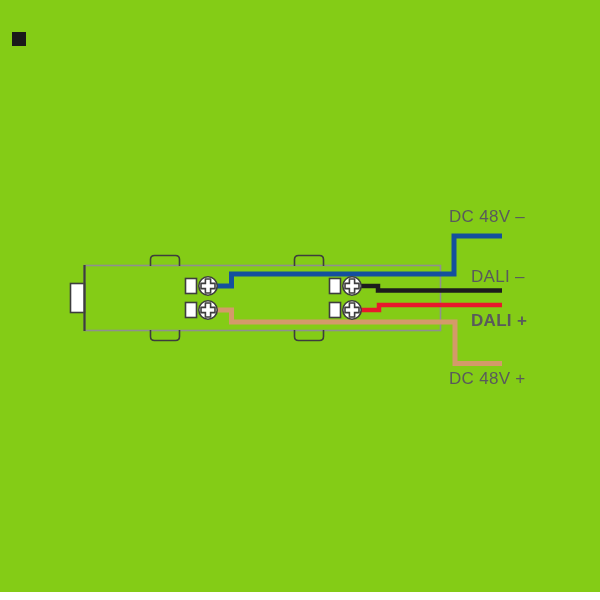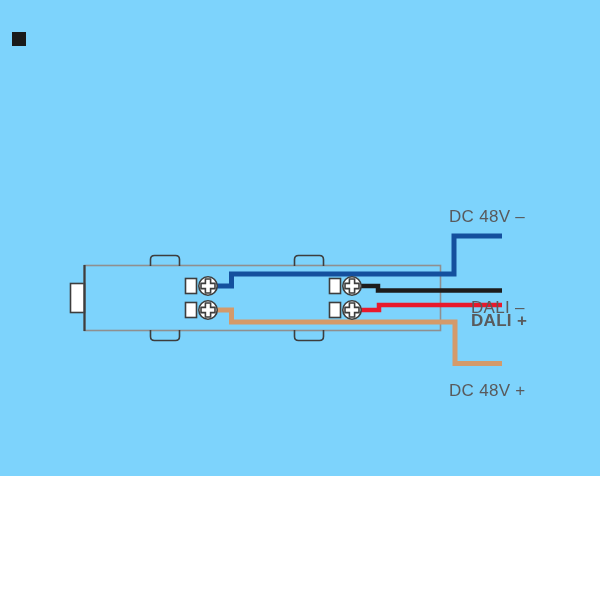--- a/index.html
+++ b/index.html
@@ -4,22 +4,22 @@
 <style>
   html, body {
     margin: 0;
     padding: 0;
     background: #ffffff;
     font-family: "Liberation Sans", sans-serif;
   }
   .stage {
     position: relative;
     width: 600px;
-    height: 476px;
-    background: #7dd3fc;
+    height: 592px;
+    background: #84cc16;
     overflow: hidden;
   }
   .diagram-svg {
     position: absolute;
     left: 0;
     top: 0;
   }
   .outline {
     fill: none;
     stroke: #8f8f8f;
@@ -107,17 +107,17 @@
     <g>
       <rect class="detail-filled" x="329.5" y="302.5" width="11" height="15"></rect>
       <g>
         <circle class="detail-filled" cx="352" cy="310" r="9.2"></circle>
         <path class="detail" d="M 349.4 303 H 354.6 V 307.4 H 359 V 312.6 H 354.6 V 317 H 349.4 V 312.6 H 345 V 307.4 H 349.4 Z"></path>
       </g>
     </g>
   </svg>
 
   <div class="wire-label" style="left:449px; top:208px;">DC 48V –</div>
-  <div class="wire-label" style="left:471px; top:268px;margin-top:31px;">DALI –</div>
+  <div class="wire-label" style="left:471px; top:268px;">DALI –</div>
   <div class="wire-label" style="left:471px; top:312px;font-weight:bold;">DALI +</div>
-  <div class="wire-label" style="left:449px; top:370px;margin-top:12px;">DC 48V +</div>
+  <div class="wire-label" style="left:449px; top:370px;">DC 48V +</div>
 
 </div>
 
 </body></html>

